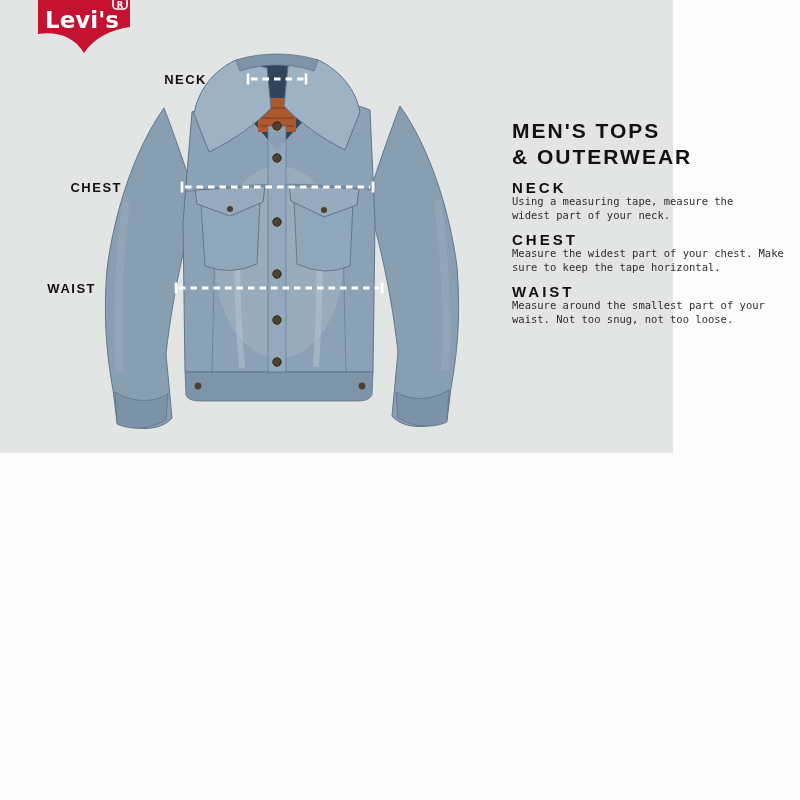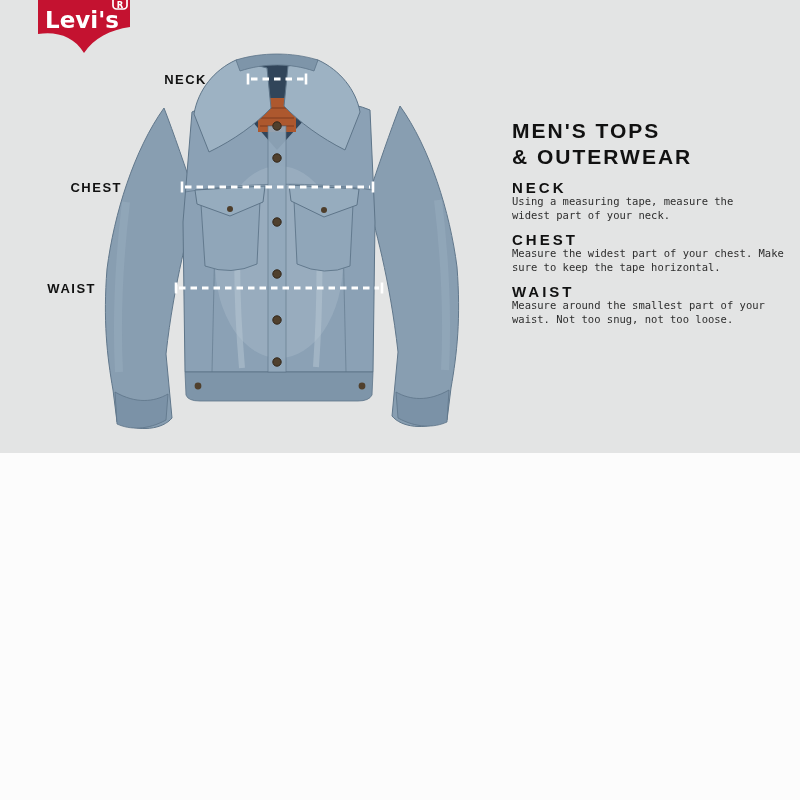--- a/index.html
+++ b/index.html
@@ -1,19 +1,19 @@
 <!DOCTYPE html>
 <html><head>
 <meta charset="utf-8">
 <style>
   * { margin:0; padding:0; box-sizing:border-box; }
   html,body { width:800px; height:800px; }
   body { font-family:"Liberation Sans", sans-serif; color:#1b1b1b; position:relative; overflow:hidden; background:#fcfcfc; }
 
-  .hero { position:absolute; left:0; top:0; width:800px; height:453px; background:#e3e4e4; }
+  .hero { position:absolute; left:0; top:0; width:673px; height:453px; background:#e3e4e4; }
   .tables-section { position:absolute; left:0; top:453px; width:800px; height:347px; background:#fcfcfc; }
 
   .logo { position:absolute; left:38px; top:0; width:93px; height:58px; }
 
   .jacket { position:absolute; left:86px; top:52px; width:392px; height:378px; }
 
   .measure-line { position:absolute; }
 
   .measure-label { position:absolute; font-weight:700; font-size:13px; letter-spacing:1.5px; color:#111; text-align:right; }
   #label-neck  { left:150px; top:72px;  width:57px; }

